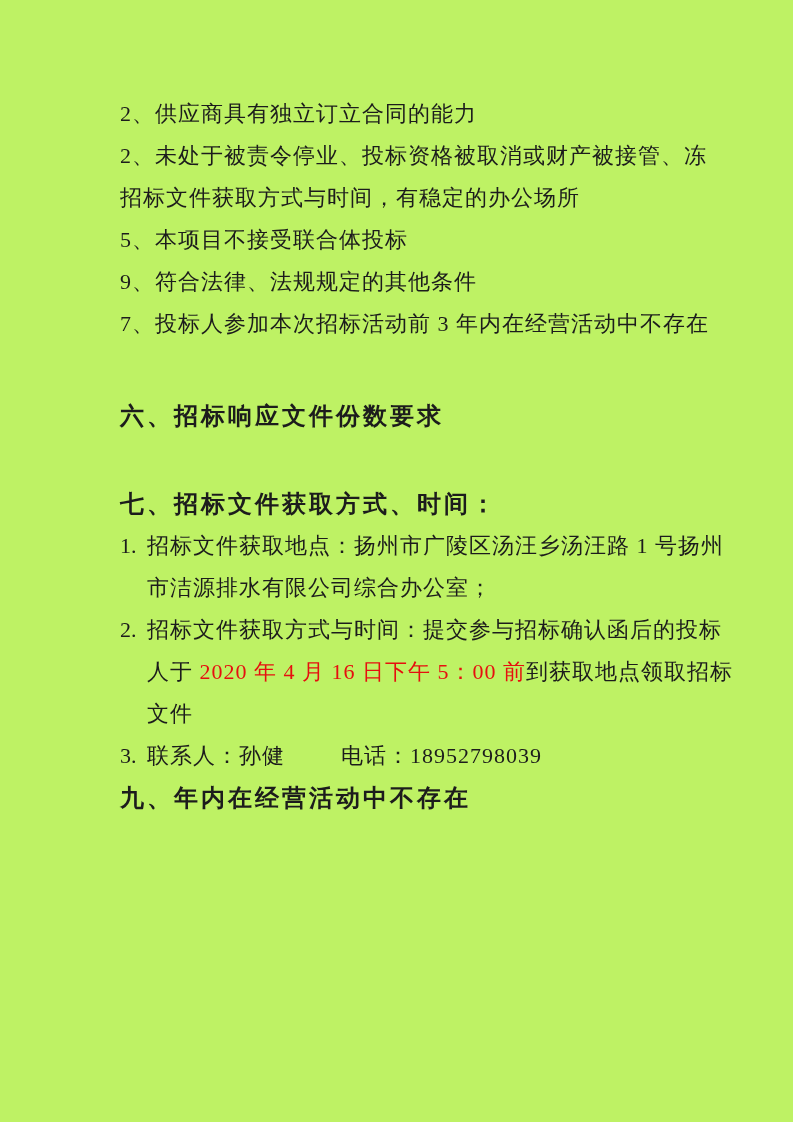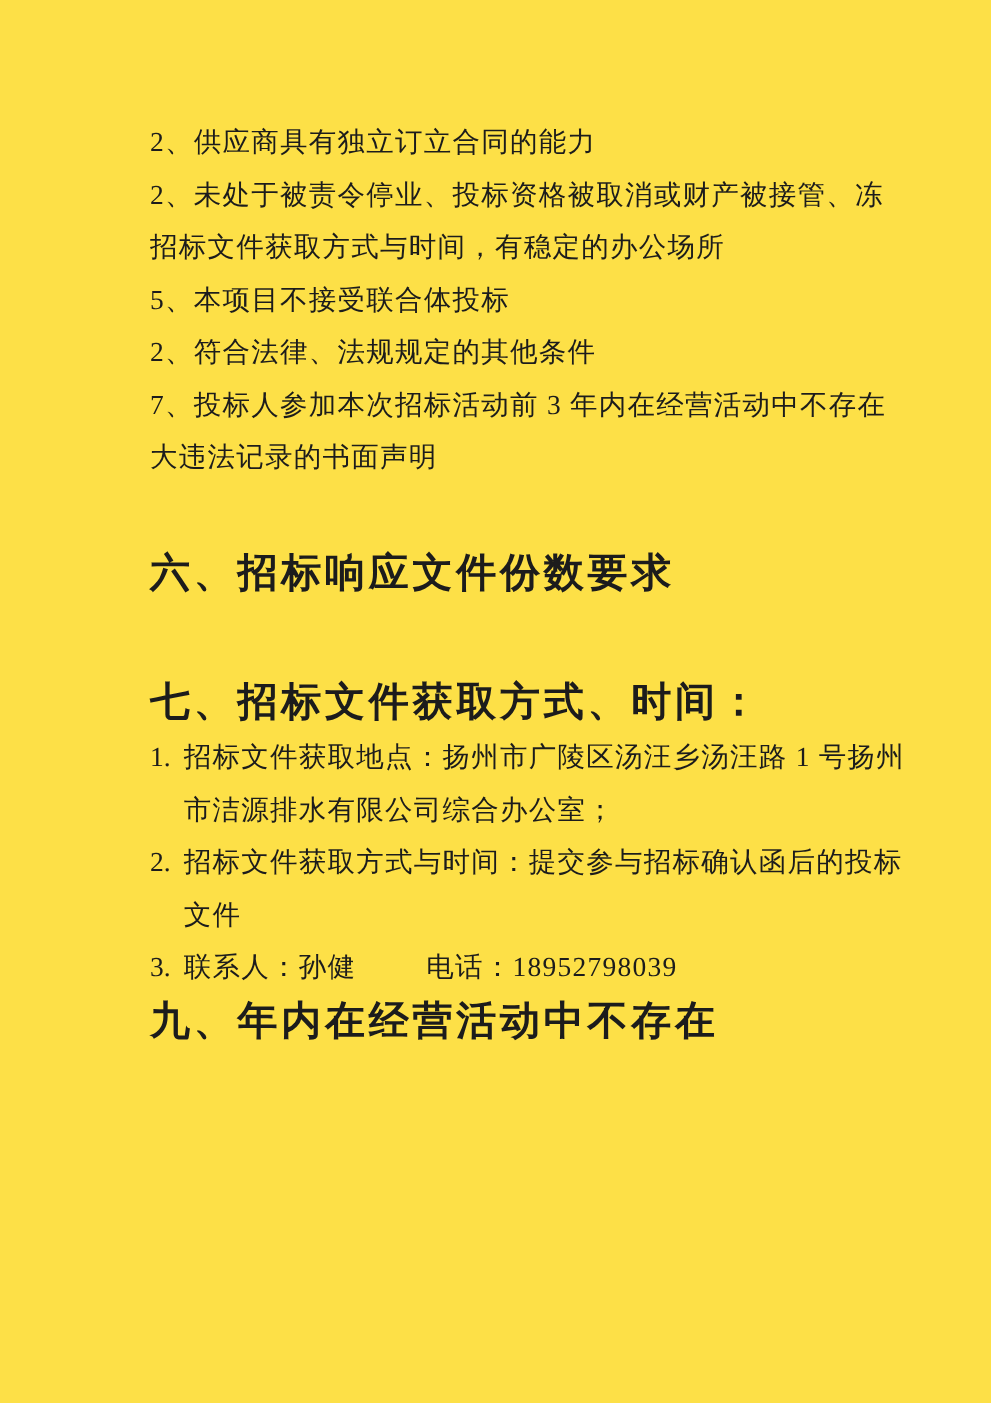--- a/index.html
+++ b/index.html
@@ -4,21 +4,21 @@
 <style>
   html, body {
     margin: 0;
     padding: 0;
     background: #ffffff;
   }
   .page {
     position: relative;
     width: 793px;
     height: 1122px;
-    background: #fde047;
+    background: #bef264;
     overflow: hidden;
     font-family: "Liberation Serif", "DejaVu Serif", serif;
     color: #1c1c1c;
   }
   .content {
     position: absolute;
     left: 120px;
     top: 93px;
     width: 553px;
   }
@@ -30,30 +30,30 @@
     white-space: nowrap;
     overflow: visible;
   }
   
   .full {
     text-align: justify;
     text-align-last: justify;
     text-justify: inter-character;
   }
   .heading {
-    font-size: 32px;
+    font-size: 24px;
     font-weight: bold;
     line-height: 42px;
     height: 42px;
     letter-spacing: 3px;
     margin: 0;
     white-space: nowrap;
   }
   .mt-sec6 { margin-top: 50px; }
-  .mt-sec7 { margin-top: 64px; font-family: Liberation Mono, monospace; }
+  .mt-sec7 { margin-top: 46px; }
   
   .oli {
     position: relative;
     padding-left: 27px;
   }
   .oli .num {
     position: absolute;
     left: 0;
     top: 0;
     letter-spacing: 0;
@@ -73,41 +73,43 @@
 
     <section>
       <div class="line">2、供应商具有独立订立合同的能力</div>
 
       <div class="line full">2、未处于被责令停业、投标资格被取消或财产被接管、冻</div>
 
       <div class="line">招标文件获取方式与时间，有稳定的办公场所</div>
 
       <div class="line">5、本项目不接受联合体投标</div>
 
-      <div class="line">2、符合法律、法规规定的其他条件</div>
+      <div class="line">9、符合法律、法规规定的其他条件</div>
 
       <div class="line full">7、投标人参加本次招标活动前 3 年内在经营活动中不存在</div>
-      <div class="line">大违法记录的书面声明</div>
     </section>
 
     <h2 class="heading mt-sec6">六、招标响应文件份数要求</h2>
 
     <h2 class="heading mt-sec7">七、招标文件获取方式、时间：</h2>
 
     <div class="oli">
       <div class="line full">
         <span class="num">1.</span><span>招标文件获取地点：扬州市广陵区汤汪乡汤汪路 1 号扬州</span>
       </div>
       <div class="line">市洁源排水有限公司综合办公室；</div>
     </div>
 
     <div class="oli">
       <div class="line full">
         <span class="num">2.</span><span>招标文件获取方式与时间：提交参与招标确认函后的投标</span>
       </div>
+      <div class="line full">
+        <span>人于 </span><span class="red">2020 年 4 月 16 日下午 5：00 前</span><span>到获取地点领取招标</span>
+      </div>
       <div class="line">文件</div>
     </div>
 
     <div class="oli">
       <div class="line">
         <span class="num">3.</span><span>联系人：孙健</span><span class="tab-gap"></span><span>电话：18952798039</span>
       </div>
     </div>
 
     <h2 class="heading">九、年内在经营活动中不存在</h2>

